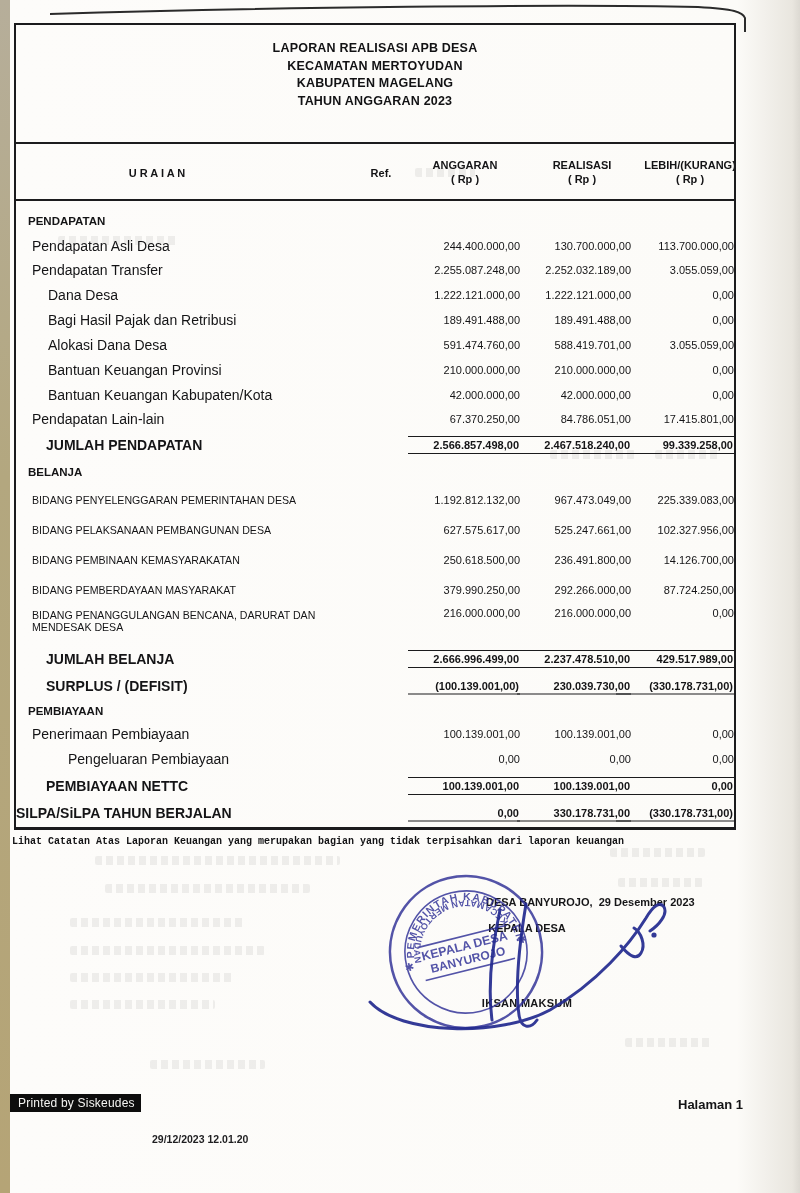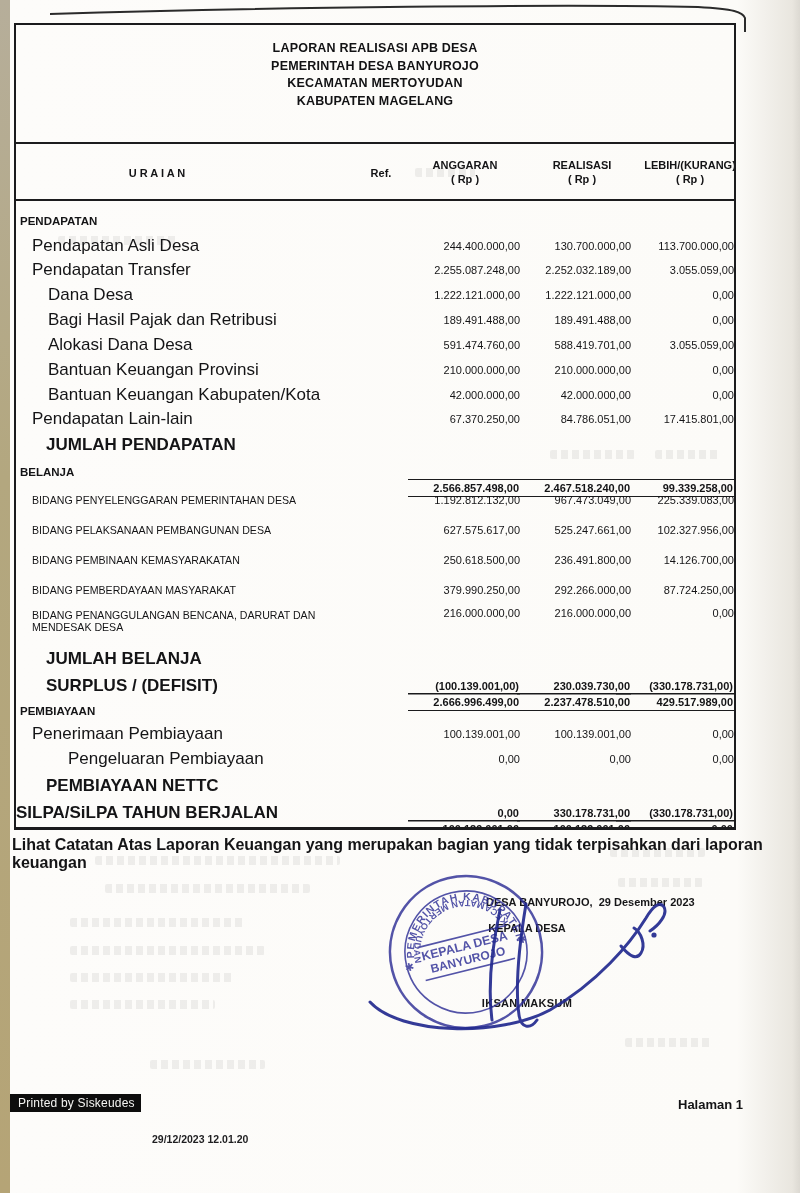--- a/index.html
+++ b/index.html
@@ -35,54 +35,54 @@
   .hcell{position:absolute;font-weight:700;font-size:11px;color:#141416;text-align:center;line-height:14px;}
   .h-uraian{left:58px;top:141px;width:166px;}
   .h-ref{left:334px;top:141px;width:62px;}
   .h-anggaran{left:390px;top:133px;width:118px;}
   .h-realisasi{left:508px;top:133px;width:116px;}
   .h-lebih{left:608px;top:133px;width:132px;}
 
   
   .tbody{position:absolute;left:0;top:176px;width:100%;padding-top:6px;}
   .row{position:relative;display:flex;align-items:center;}
-  .row.section{height:27px;}
+  .row.section{height:27px;padding-left:8px;}
   .row.item{height:24px;}
   .row.sub{height:25px;align-items:center;}
   .row.total{height:27px;}
   .row.bidang{height:30px;}
   .row.bidang2{height:40px;align-items:flex-start;padding-top:5px;box-sizing:border-box;}
   .row.silpa{height:27px;}
   .tbody .row:nth-child(18){height:28px;}
   .tbody .row:nth-child(19){height:22px;}
   .tbody .row:nth-child(21){height:26px;padding-left:36px;}
 
-  .lbl{font-size:17px;color:#141416;white-space:nowrap;}
+  .lbl{font-size:14px;color:#141416;white-space:nowrap;}
   .section .lbl{font-weight:700;font-size:11.5px;padding-left:4px;}
   .item .lbl{padding-left:16px;}
   .sub .lbl{padding-left:32px;}
   .total .lbl{font-weight:700;padding-left:30px;}
   .bidang .lbl,.bidang2 .lbl{padding-left:16px;font-size:10.6px;}
   .bidang2 .lbl{white-space:normal;width:300px;line-height:11.5px;}
   .silpa .lbl{font-weight:700;padding-left:0;}
 
   .num{
     position:absolute;top:50%;transform:translateY(-50%);
     text-align:right;font-size:11px;color:#141416;white-space:nowrap;box-sizing:border-box;
   }
   .col-a{right:214px;width:112px;}
   .col-r{right:103px;width:114px;}
   .col-l{right:0px;width:118px;}
   .bidang2 .num{top:2px;transform:none;}
   .total .num,.silpa .num{font-weight:700;}
-  .ln-tb .num{border-top:1.5px solid #1b1b1d;border-bottom:1.5px solid #1b1b1d;padding:2px 1px;margin-top:43px;}
+  .ln-tb .num{border-top:1.5px solid #1b1b1d;border-bottom:1.5px solid #1b1b1d;padding:2px 1px;}
   .ln-b .num{border-bottom:1.5px solid #1b1b1d;padding:2px 1px;}
 
   
-  .note{position:absolute;left:2px;top:836px;font-weight:700;font-size:16px;color:#141416;}
+  .note{position:absolute;left:2px;top:836px;font-weight:700;font-size:10px;color:#141416;font-family:Liberation Mono, monospace;}
   .place-date{position:absolute;left:442px;top:896px;font-weight:700;font-size:11px;white-space:pre;margin-left:34px;}
   .role{position:absolute;left:430px;top:922px;width:174px;text-align:center;font-weight:700;font-size:11px;}
   .sig-name{position:absolute;left:430px;top:997px;width:174px;text-align:center;font-weight:700;font-size:11px;letter-spacing:.3px;}
   .stamp-svg{position:absolute;left:366px;top:862px;width:180px;height:180px;opacity:.82;}
   .sign-svg{position:absolute;left:330px;top:872px;width:350px;height:165px;opacity:.92;}
 
   
   .badge{
     position:absolute;left:0;top:1094px;width:131px;height:18px;background:#0d0d0d;
     color:#f5f5f3;font-size:12px;line-height:18px;padding-left:8px;box-sizing:border-box;letter-spacing:.2px;
@@ -119,23 +119,23 @@
   <div class="bleed" style="left:60px;top:973px;width:165px;"></div>
   <div class="bleed" style="left:60px;top:1000px;width:145px;"></div>
   <div class="bleed" style="left:600px;top:848px;width:95px;"></div>
   <div class="bleed" style="left:608px;top:878px;width:85px;"></div>
   <div class="bleed" style="left:615px;top:1038px;width:88px;"></div>
   <div class="bleed" style="left:140px;top:1060px;width:115px;"></div>
 
   <div class="report-box">
     <div class="title-block">
       <div>LAPORAN REALISASI APB DESA</div>
-      <div>PEMERINTAH DESA BANYUROJO</div>
       <div>KECAMATAN MERTOYUDAN</div>
       <div>KABUPATEN MAGELANG</div>
+      <div>TAHUN ANGGARAN 2023</div>
     </div>
 
     <div class="divider div-1"></div>
     <div class="divider div-2"></div>
 
     <div class="hcell h-uraian">U R A I A N</div>
     <div class="hcell h-ref">Ref.</div>
     <div class="hcell h-anggaran">
       <div>ANGGARAN</div>
       <div>( Rp )</div>

